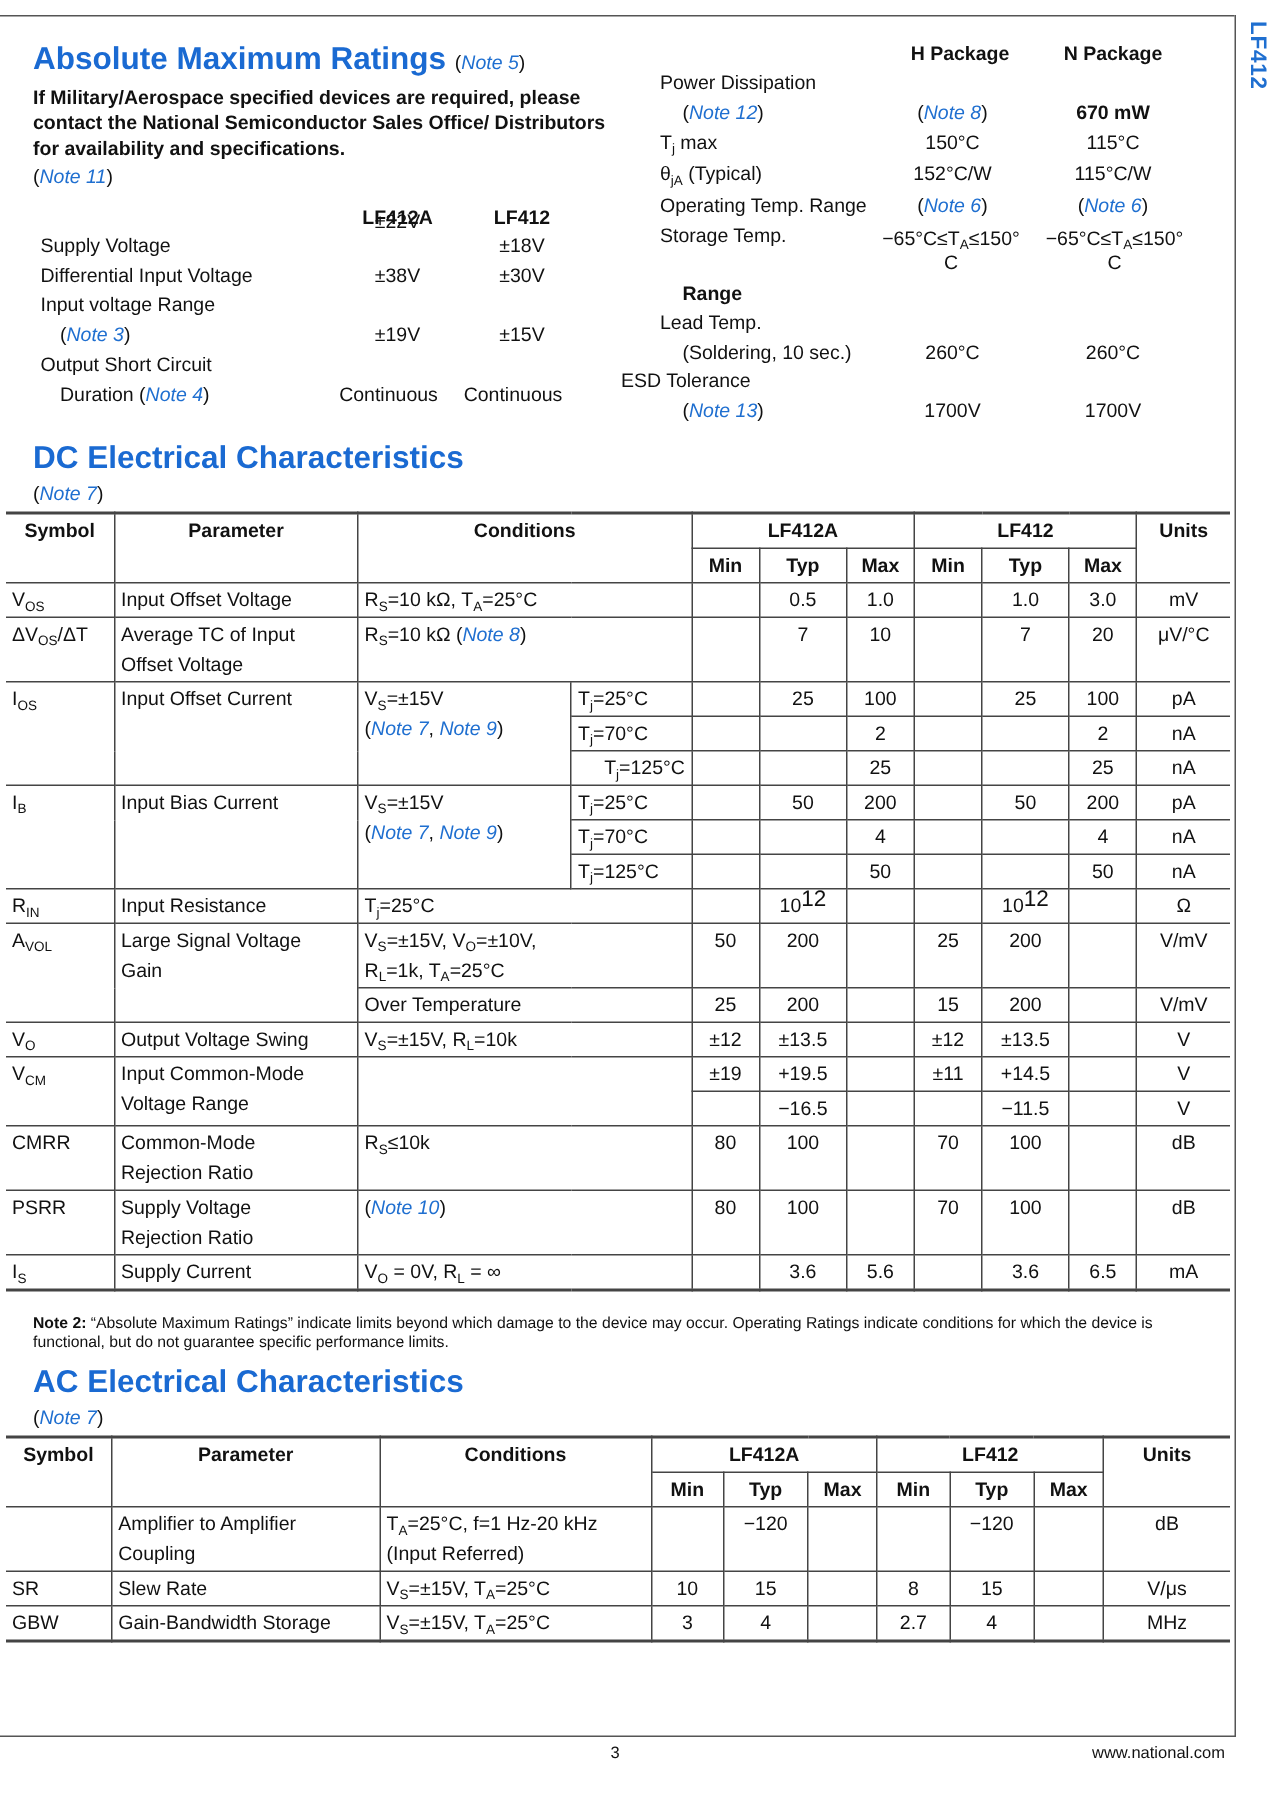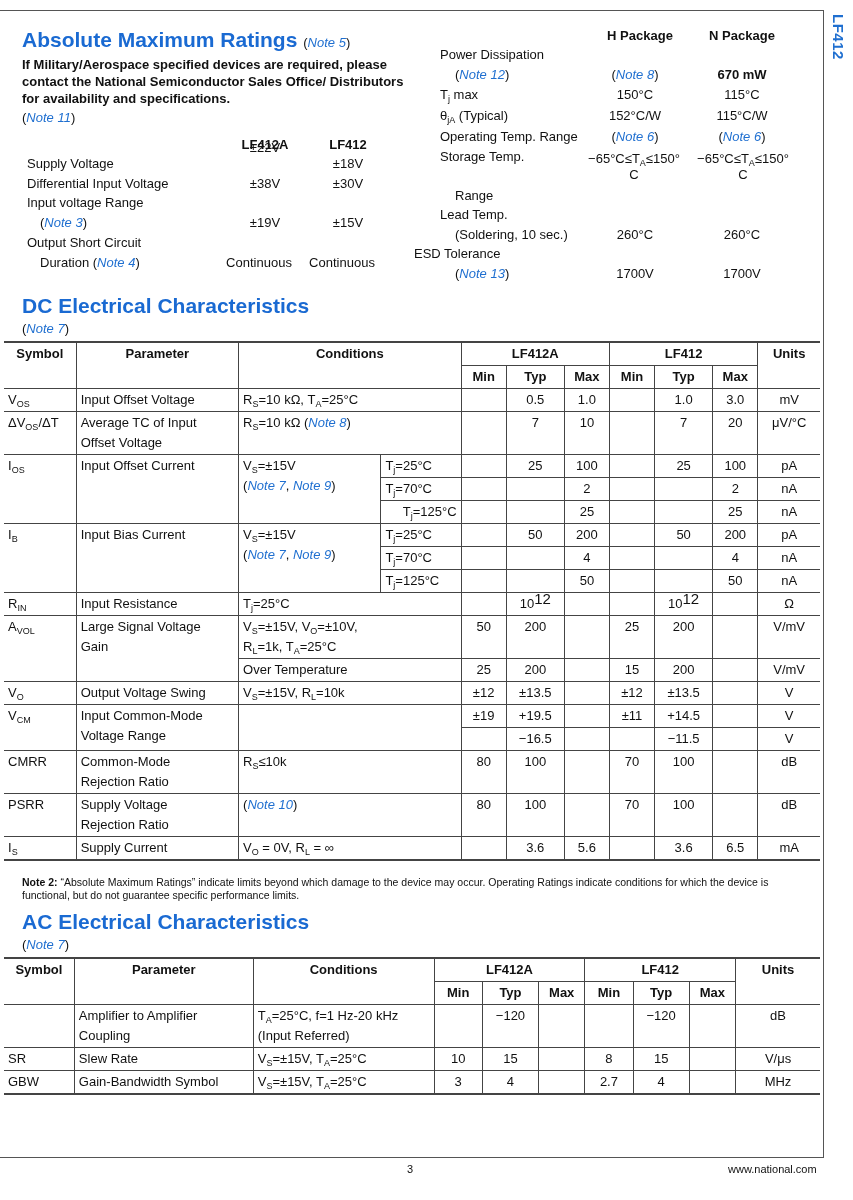--- a/index.html
+++ b/index.html
@@ -88,21 +88,21 @@
   <div class="c" style="left:585px;top:108px;width:100px;text-align:center;">152°C/W</div>
   <div class="c" style="left:692px;top:108px;width:100px;">115°C/W</div>
 
   <div class="row" style="left:440px;top:129px;">Operating Temp. Range</div>
   <div class="c" style="left:585px;top:129px;width:100px;">(<a class="note">Note 6</a>)</div>
   <div class="c" style="left:692px;top:129px;width:100px;">(<a class="note">Note 6</a>)</div>
 
   <div class="row" style="left:440px;top:149px;">Storage Temp.</div>
   <div class="c" style="left:578px;top:151px;width:112px;line-height:16px;"><span>−65°C≤T</span><sub>A</sub><span>≤150°</span><br><span>C</span></div>
   <div class="c" style="left:687px;top:151px;width:112px;line-height:16px;"><span>−65°C≤T</span><sub>A</sub><span>≤150°</span><br><span>C</span></div>
-  <div class="row" style="left:455px;top:188px;">Range</div>
+  <div class="row" style="left:455px;top:188px;font-weight:bold;">Range</div>
 
   <div class="row" style="left:440px;top:207px;">Lead Temp.</div>
   <div class="row" style="left:455px;top:227px;">(Soldering, 10 sec.)</div>
   <div class="c" style="left:585px;top:227px;width:100px;">260°C</div>
   <div class="c" style="left:692px;top:227px;width:100px;">260°C</div>
 
   <div class="row" style="left:414px;top:246px;">ESD Tolerance</div>
   <div class="row" style="left:455px;top:266px;">(<a class="note">Note 13</a>)</div>
   <div class="c" style="left:585px;top:266px;width:100px;">1700V</div>
   <div class="c" style="left:692px;top:266px;width:100px;">1700V</div>
@@ -403,21 +403,21 @@
     <td class="num">10</td>
     <td class="num">15</td>
     <td class="num"></td>
     <td class="num">8</td>
     <td class="num">15</td>
     <td class="num"></td>
     <td class="unit">V/μs</td>
   </tr>
   <tr>
     <td>GBW</td>
-    <td>Gain-Bandwidth Symbol</td>
+    <td>Gain-Bandwidth Storage</td>
     <td>V<sub>S</sub><span>=±15V, T</span><sub>A</sub><span>=25°C</span></td>
     <td class="num">3</td>
     <td class="num">4</td>
     <td class="num"></td>
     <td class="num">2.7</td>
     <td class="num">4</td>
     <td class="num"></td>
     <td class="unit">MHz</td>
   </tr>
 </tbody>

